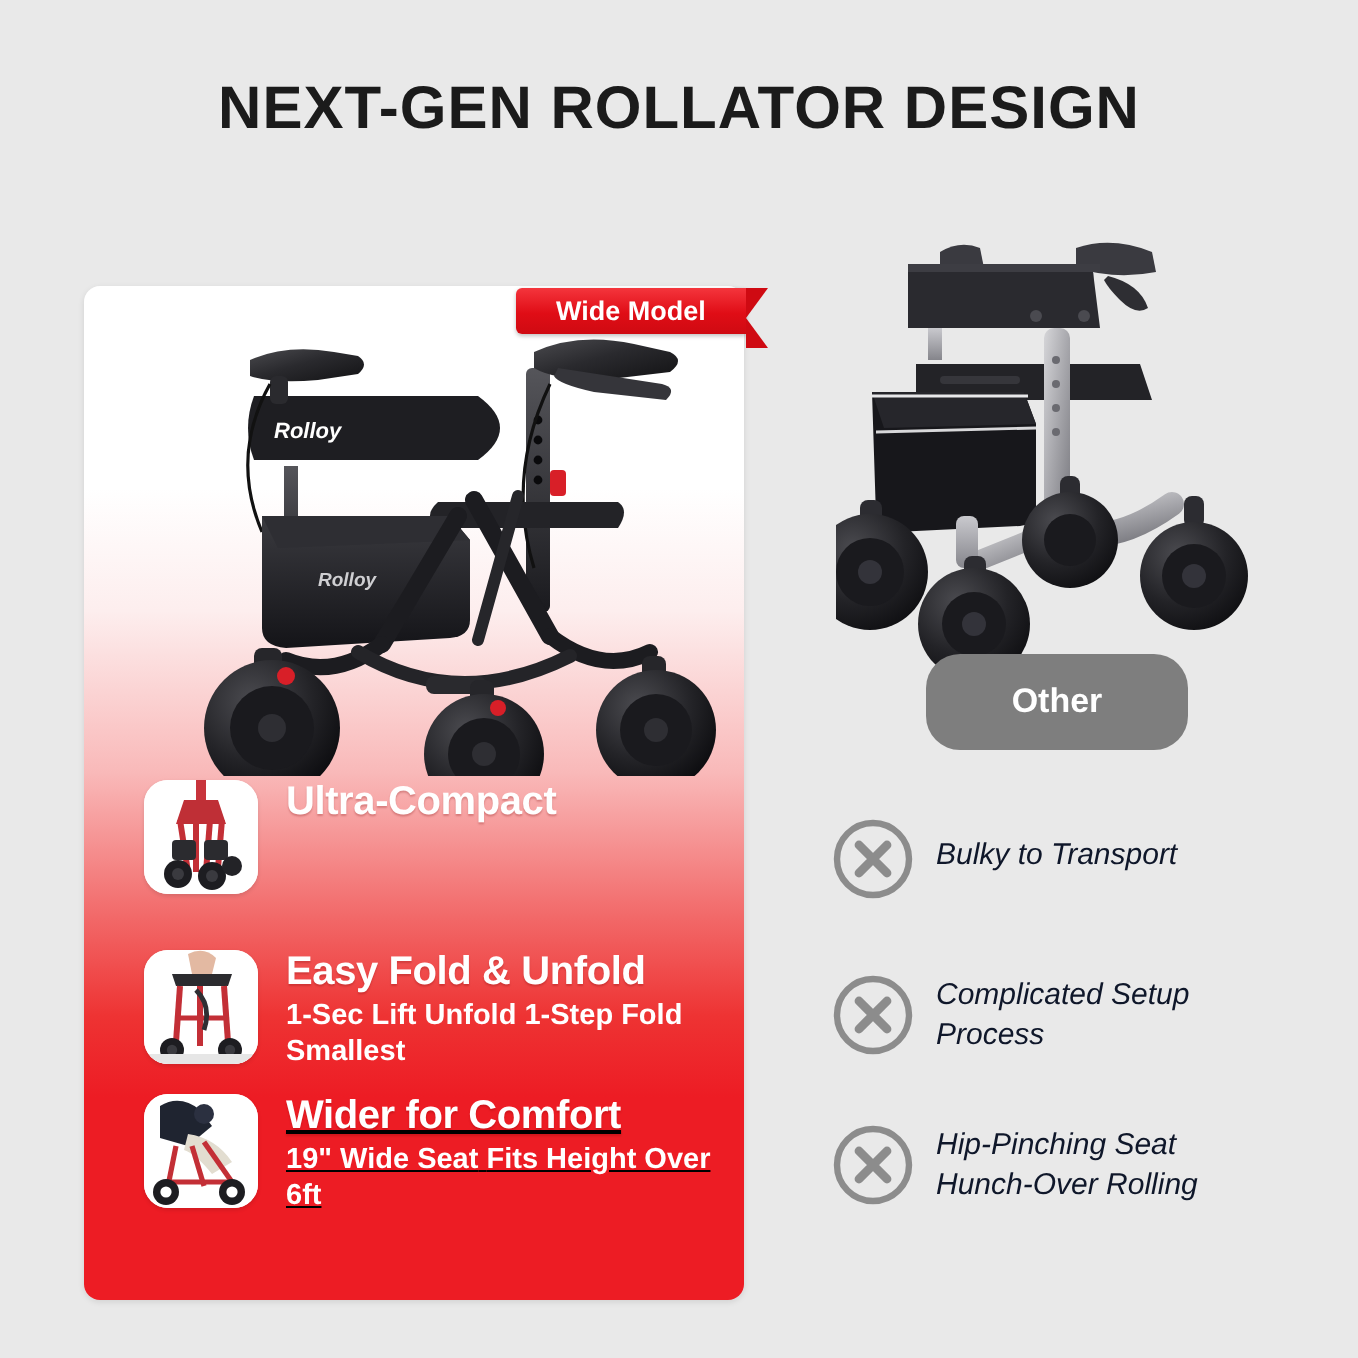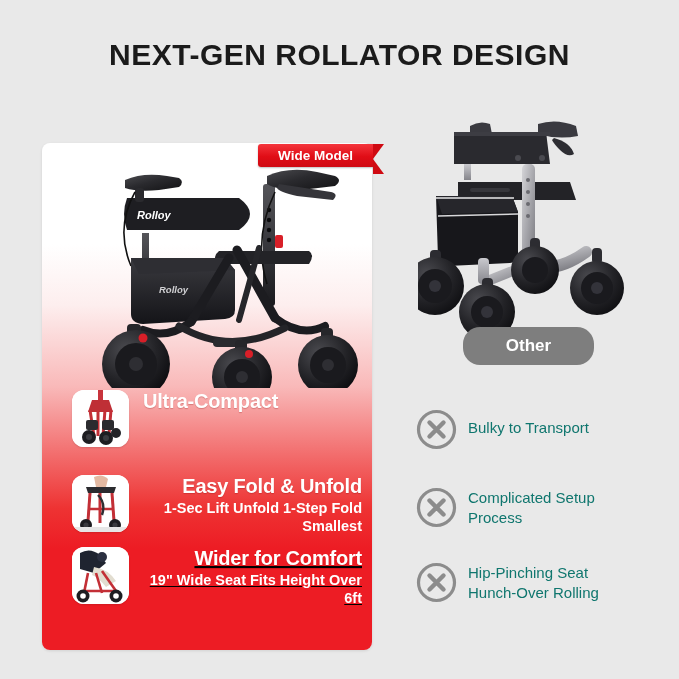--- a/index.html
+++ b/index.html
@@ -47,40 +47,40 @@
     border-right:11px solid transparent;
   }
 
   
   .feat{position:absolute;left:30px;width:290px;display:flex;align-items:flex-start;}
   .feat-thumb{
     width:57px;height:57px;border-radius:12px;background:#fff;
     flex:0 0 57px;overflow:hidden;position:relative;
     box-shadow:0 1px 2px rgba(0,0,0,.12);
   }
-  .feat-text{margin-left:14px;padding-top:1px;text-align:right;}
+  .feat-text{margin-left:14px;padding-top:1px;}
   .feat-h{
     color:#fff;font-size:20px;font-weight:bold;line-height:1.06;
     letter-spacing:-0.2px;text-shadow:0 1px 1px rgba(120,0,0,.25);
   }
   .feat-s{color:#fff;font-size:14.5px;font-weight:bold;line-height:1.22;margin-top:3px;}
 
   
   .other-pill{
-    position:absolute;left:463px;top:327px;width:131px;height:38px;
+    position:absolute;left:463px;top:327px;width:131px;height:48px;
     background:#7e7e7e;border-radius:17px;
     color:#fff;font-size:17px;font-weight:bold;
     display:flex;align-items:center;justify-content:center;
     z-index:6;
   }
   .con{position:absolute;left:416px;display:flex;align-items:flex-start;}
   .con-ico{width:41px;height:41px;flex:0 0 41px;}
   .con-text{
-    margin-left:11px;color:#0f766e;font-size:15px;line-height:1.33;
-    padding-top:9px;font-weight:normal;
+    margin-left:11px;color:#0f172a;font-size:15px;line-height:1.33;
+    padding-top:9px;font-weight:normal;font-style:italic;
   }
   .con-text .ln{display:block;}
 
   svg{display:block;}
 </style>
 </head>
 <body>
 
 <div id="page">
 

